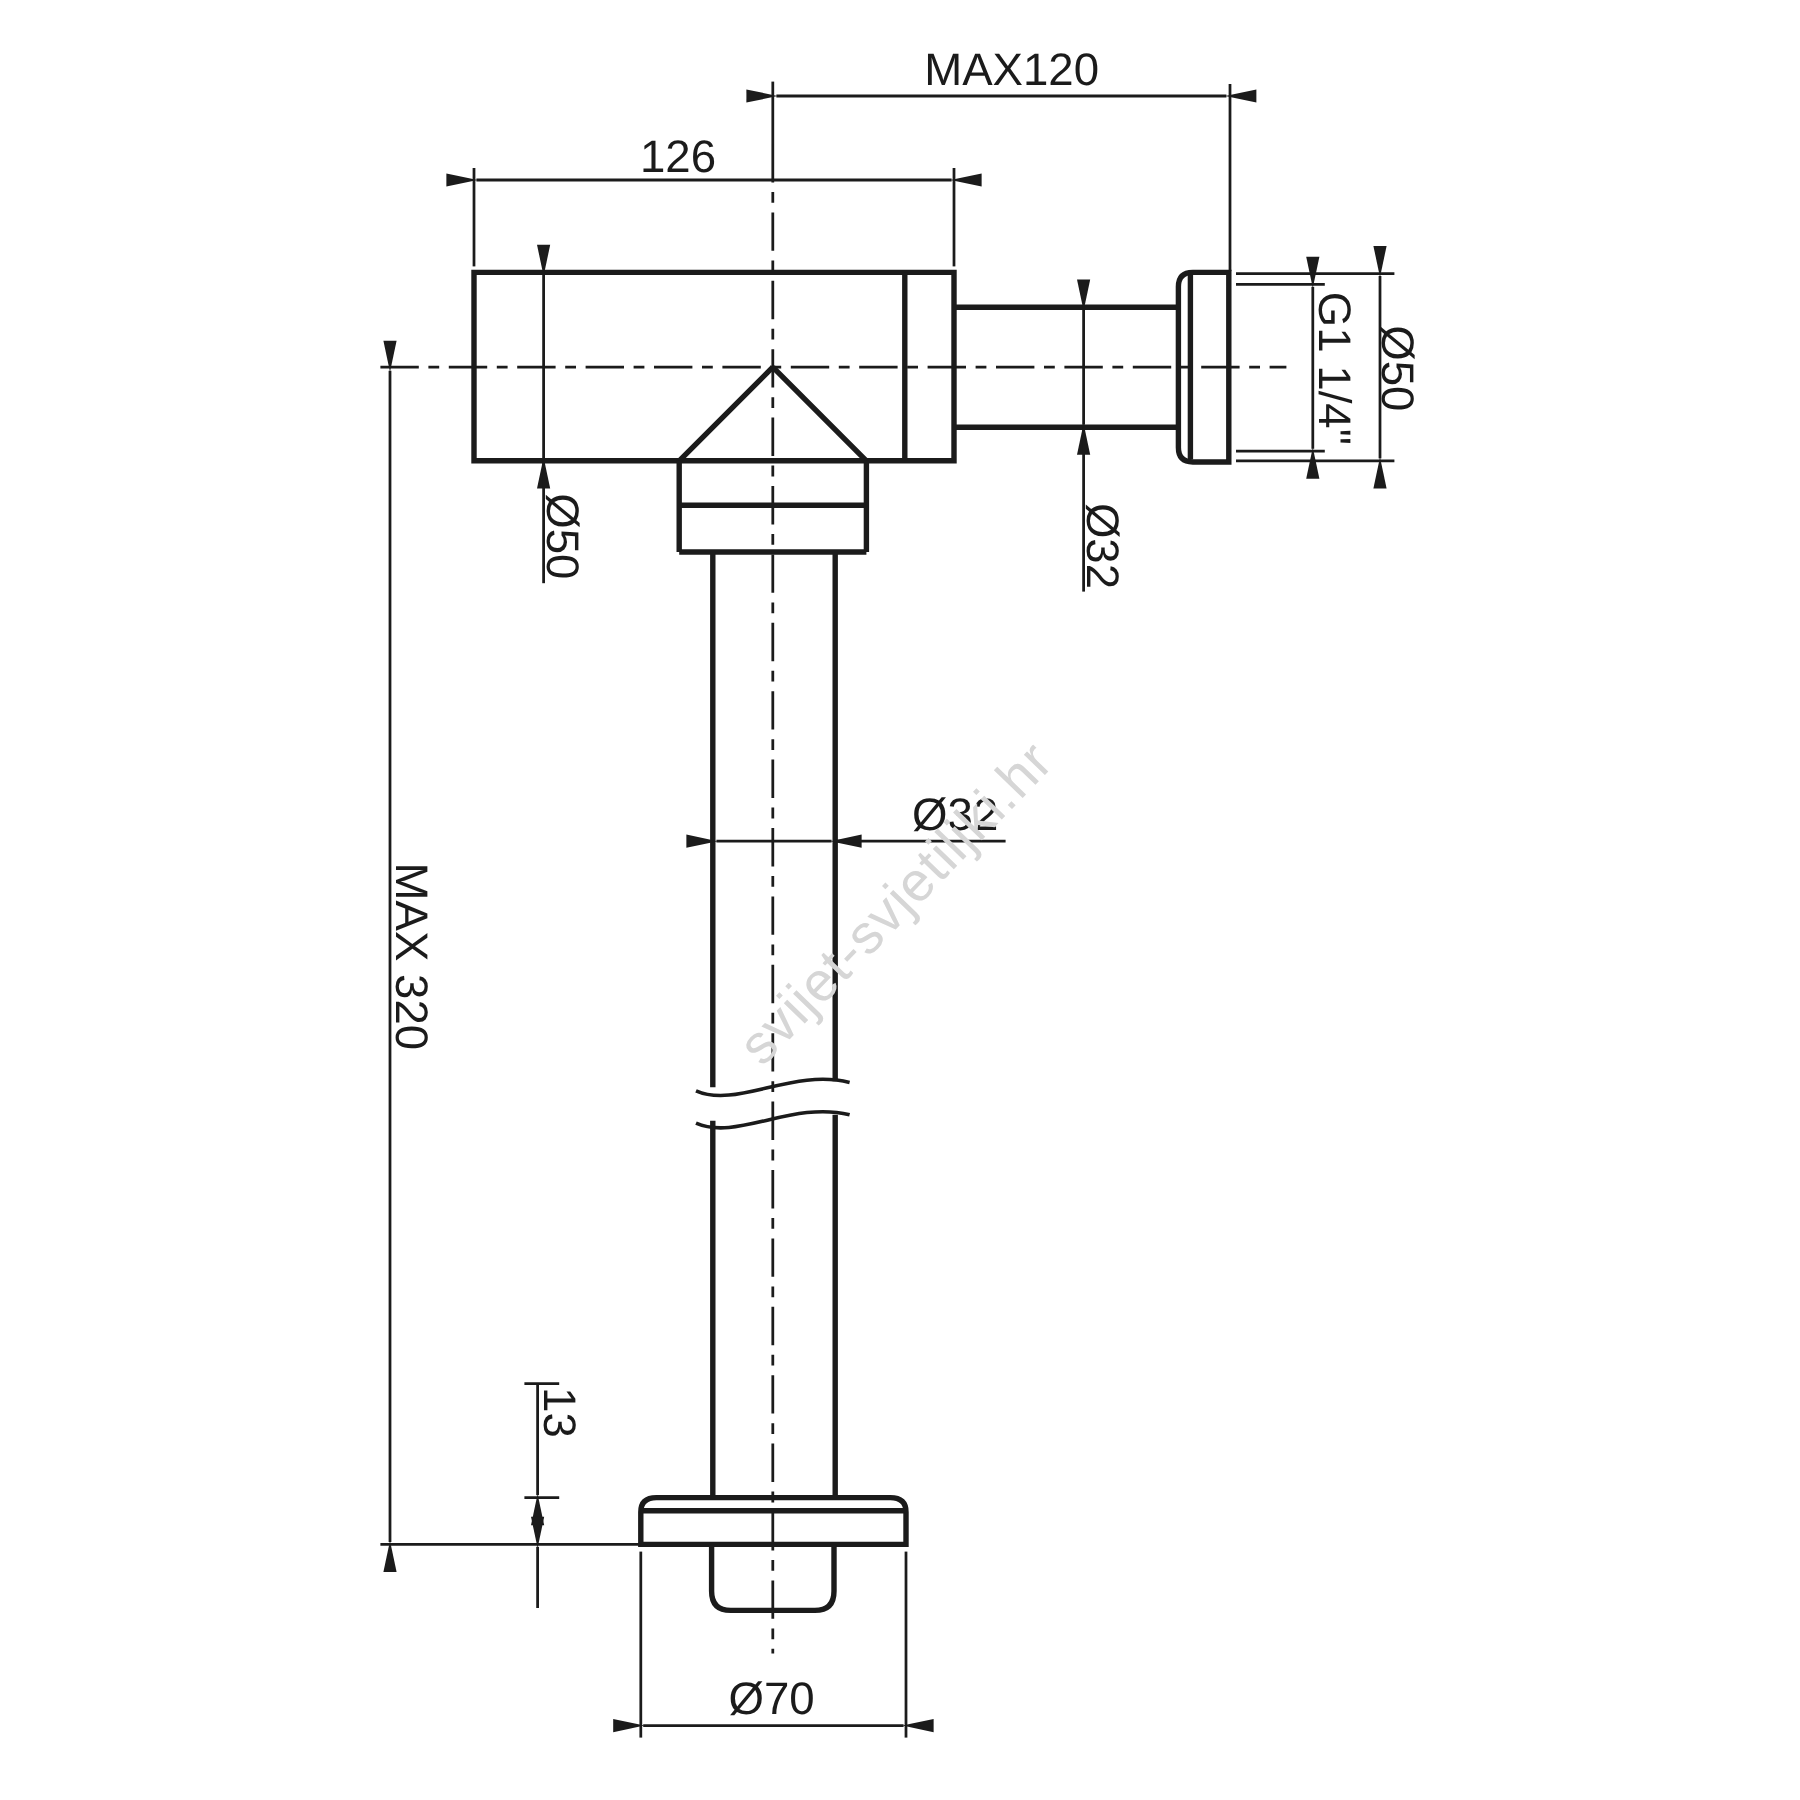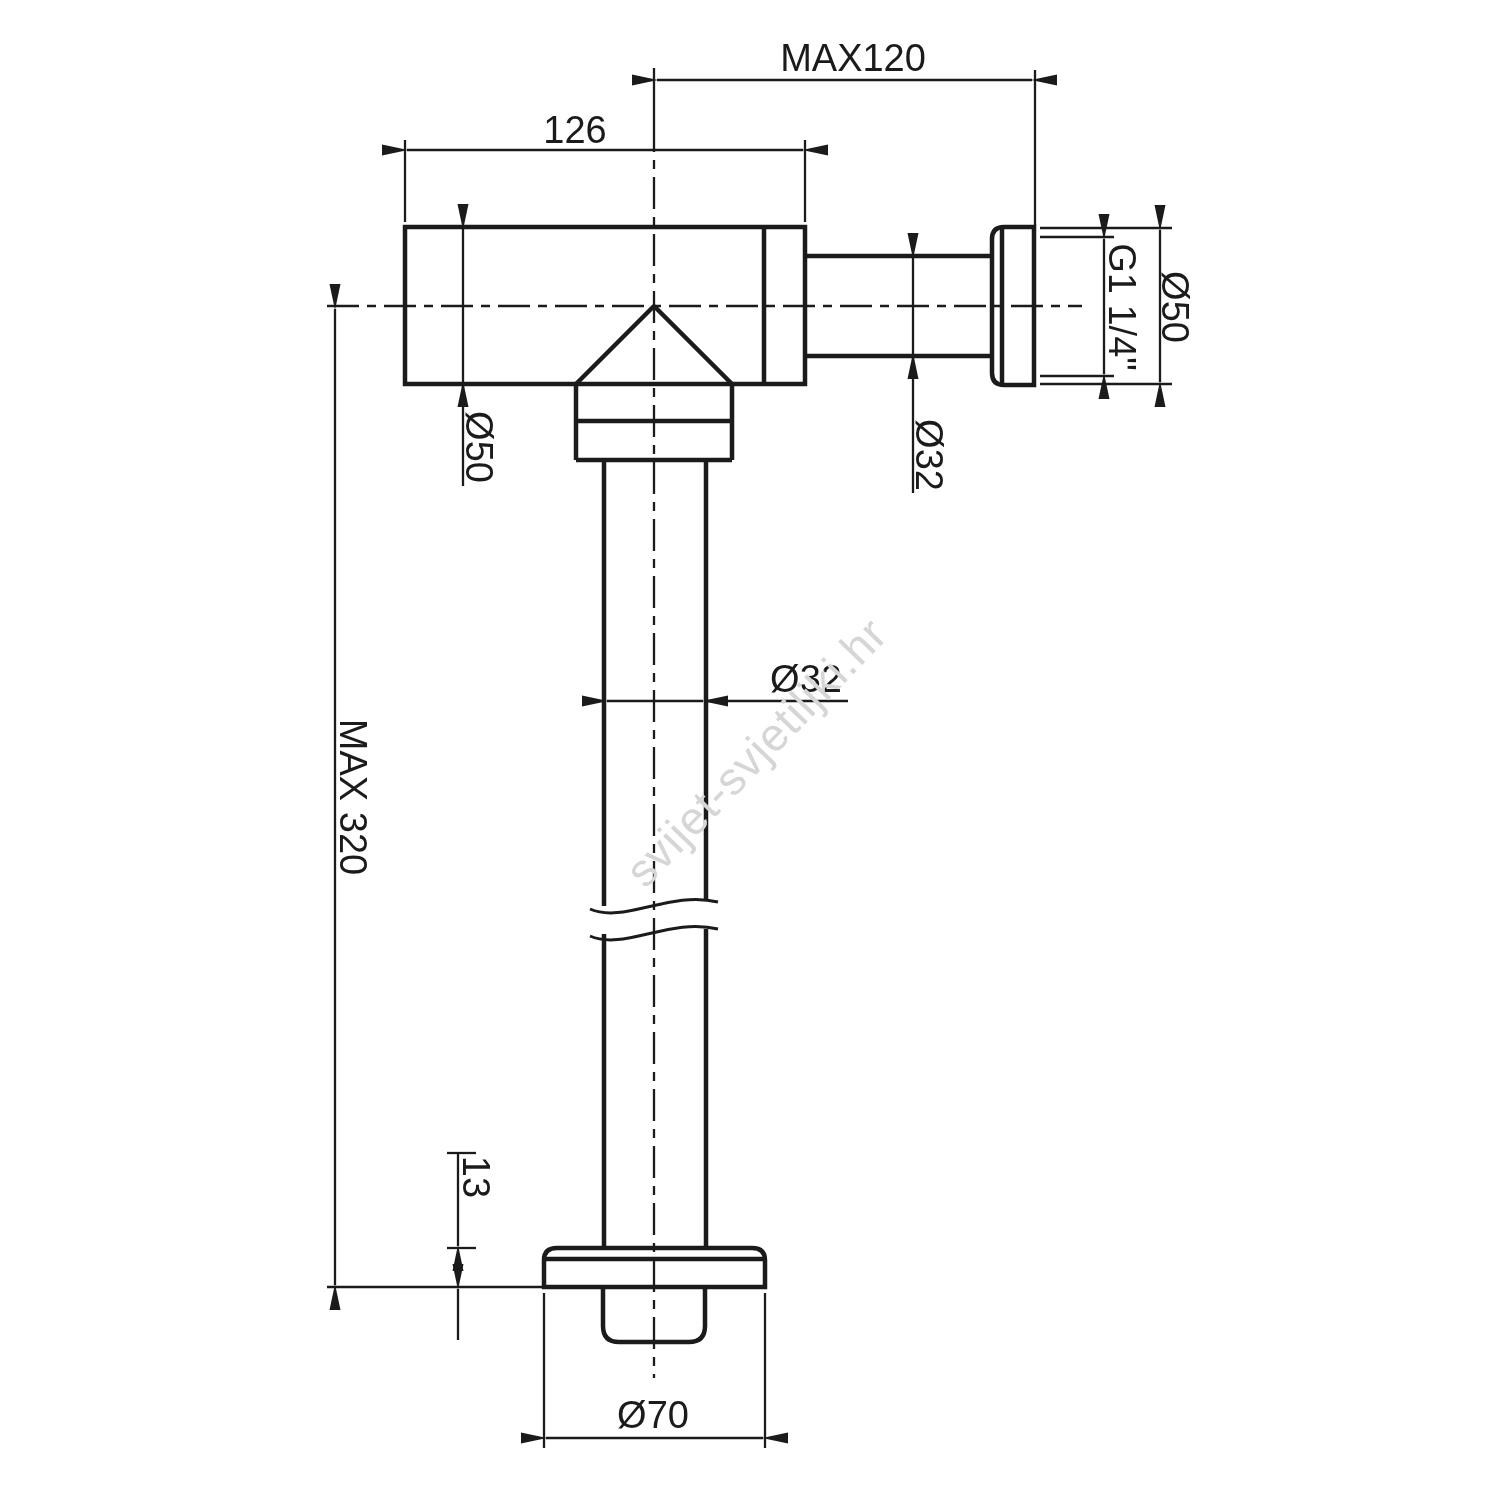--- a/index.html
+++ b/index.html
@@ -3,21 +3,20 @@
 <meta charset="utf-8">
 <style>
   html, body { margin: 0; padding: 0; background: #ffffff; }
   .canvas {
     position: relative;
     width: 1356px;
     height: 1500px;
     background: #ffffff;
     font-family: "Liberation Sans", sans-serif;
     overflow: hidden;
-    margin-left: 10px;
   }
   svg { display: block; }
   .part        { stroke: #1b1b1b; stroke-width: 4.5; fill: none; stroke-linecap: butt; stroke-linejoin: miter; }
   .part-thin   { stroke: #1b1b1b; stroke-width: 3;   fill: none; }
   .dim         { stroke: #1b1b1b; stroke-width: 2.3; fill: none; stroke-linecap: butt; }
   .centerline  { stroke: #1b1b1b; stroke-width: 2.3; fill: none; stroke-dasharray: 32 8 9 8; }
   .dim-text    { fill: #1b1b1b; font-size: 38px; font-family: "Liberation Sans", sans-serif; }
   .watermark-text { font-size: 46px; letter-spacing: 1px; font-family: "Liberation Sans", sans-serif; }
 </style>
 </head>

